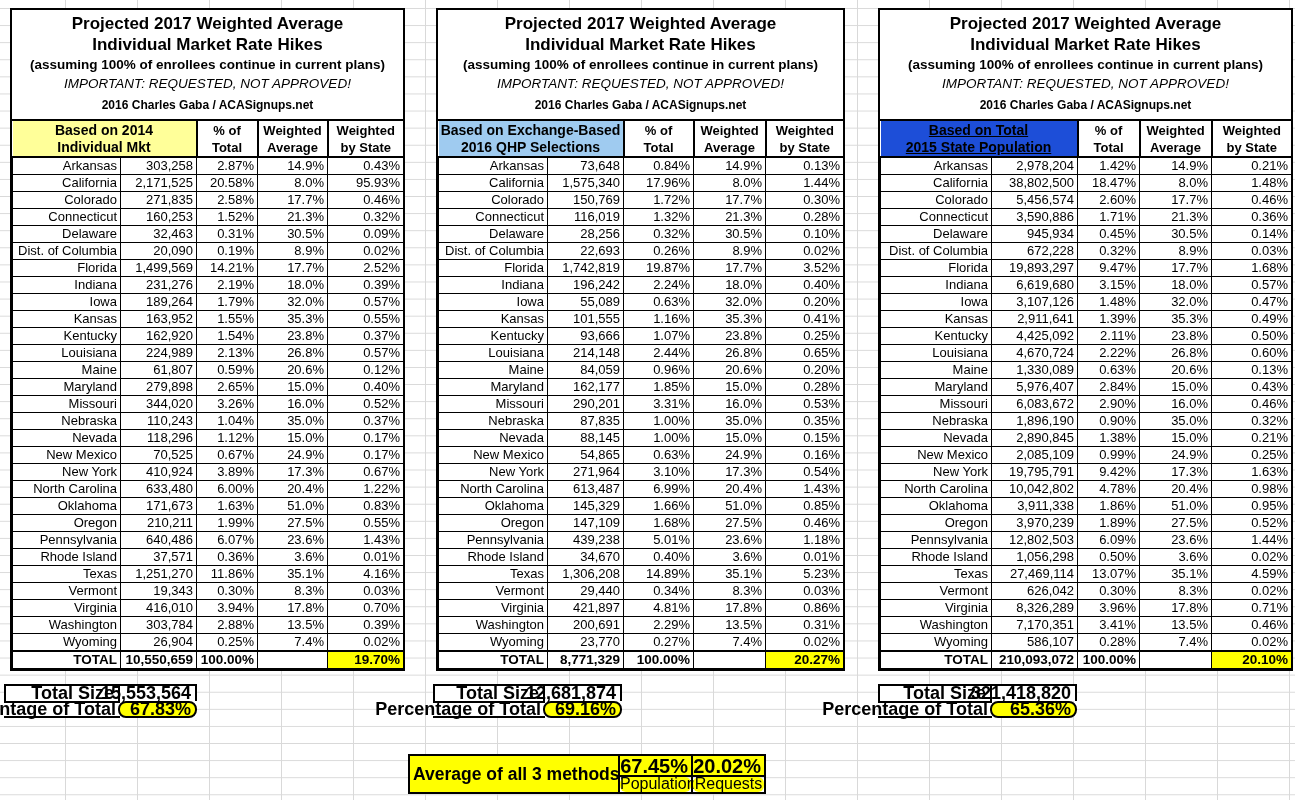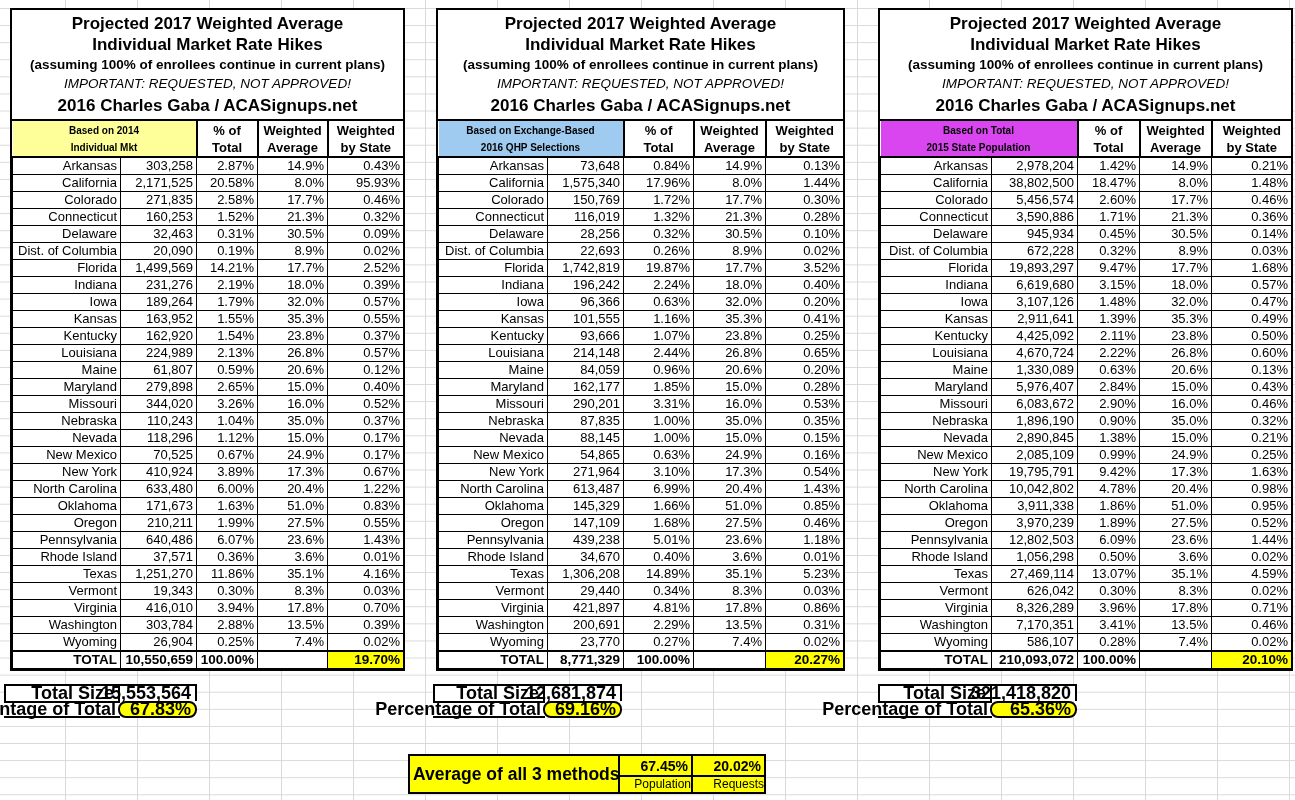--- a/index.html
+++ b/index.html
@@ -15,50 +15,50 @@
   }
   
   .sheet { position:absolute; top:8px; background:#fff; border:2px solid #000; }
   .sheet.s0 { left:10px;  width:395px; }
   .sheet.s1 { left:436px; width:409px; }
   .sheet.s2 { left:878px; width:415px; }
   .titleblock { border-bottom:2px solid #000; text-align:center; padding:3px 0 2px 0; background:#fff; }
   .t1 { font-size:17px; font-weight:bold; line-height:21px; }
   .t3 { font-size:13.5px; font-weight:bold; line-height:19px; }
   .t4 { font-size:13.5px; font-weight:normal; font-style:italic; line-height:20px; }
-  .t5 { font-size:17px; font-weight:bold; line-height:23px; }
+  .t5 { font-size:12px; font-weight:bold; line-height:23px; }
   table { border-collapse:collapse; table-layout:fixed; width:100%; }
   th, td { border:1px solid #000; white-space:nowrap; overflow:hidden; }
   thead th {
     font-size:13px; font-weight:bold; text-align:center; vertical-align:middle;
     height:36px; line-height:17px; border-bottom:2px solid #000; border-left:2px solid #000; border-top:none;
   }
-  thead th.grouphead { border-left:none; font-size:10px; }
+  thead th.grouphead { border-left:none; font-size:14px; }
   tbody td, tfoot td { height:17px; line-height:16px; font-size:13px; text-align:right; padding:0 3px 0 0; }
   tfoot td { font-weight:bold; border-top:2px solid #000; font-size:13.5px; }
   
   .sizebox { position:absolute; display:grid; grid-template-rows:17px 17px; font-weight:bold; font-size:18px; }
   .sb-cell { background:#fff; line-height:15px; display:flex; align-items:center; justify-content:flex-end; padding-right:4px; white-space:nowrap; }
   .sb-cell span { white-space:nowrap; }
   .c-tl { border:2px solid #000; border-bottom:none; }
   .c-tr { border-top:2px solid #000; border-right:2px solid #000; }
   .c-bl2 { border-top:2px solid #000; border-bottom:2px solid #000; } 
   .c-br { border-top:2px solid #000; border-right:2px solid #000; border-bottom:2px solid #000; border-left:2px solid #000; margin-left:-2px;border-radius:8px; }
   .box0 { left:4px;   top:684px; grid-template-columns:116px 77px; }
   .box1 { left:433px; top:684px; grid-template-columns:112px 77px; }
   .box2 { left:878px; top:684px; grid-template-columns:114px 85px; }
   
   .avgwrap { position:absolute; left:408px; top:754px; display:flex; align-items:stretch; }
   .avg-label {
     width:212px; border:2px solid #000; font-size:17.5px; font-weight:bold;
     display:flex; align-items:center; padding-left:3px; white-space:nowrap;
   }
   .avg-box { width:73px; border-top:2px solid #000; border-right:2px solid #000; border-bottom:2px solid #000; display:flex; flex-direction:column; }
-  .avg-val { height:21px; line-height:20px; font-weight:bold; font-size:14px; text-align:right; padding-right:3px; border-bottom:2px solid #000; }
-  .avg-sub { height:15px; line-height:14px; font-size:12px; text-align:right; }
+  .avg-val { height:21px; line-height:20px; font-weight:bold; font-size:20px; text-align:right; padding-right:3px; border-bottom:2px solid #000; }
+  .avg-sub { height:15px; line-height:14px; font-size:16px; text-align:center;border-radius:6px; }
 </style>
 </head>
 <body>
 
 <div class="canvas">
 
   <div class="sheet s0">
     <div class="titleblock">
       <div class="t1">Projected 2017 Weighted Average</div>
       <div class="t1">Individual Market Rate Hikes</div>
@@ -399,21 +399,21 @@
           </tr>
           <tr>
             <td>Indiana</td>
             <td>196,242</td>
             <td>2.24%</td>
             <td>18.0%</td>
             <td>0.40%</td>
           </tr>
           <tr>
             <td>Iowa</td>
-            <td>96,366</td>
+            <td>55,089</td>
             <td>0.63%</td>
             <td>32.0%</td>
             <td>0.20%</td>
           </tr>
           <tr>
             <td>Kansas</td>
             <td>101,555</td>
             <td>1.16%</td>
             <td>35.3%</td>
             <td>0.41%</td>
@@ -575,21 +575,21 @@
     <table>
       <colgroup>
           <col style="width:111px">
           <col style="width:86px">
           <col style="width:62px">
           <col style="width:72px">
           <col style="width:80px">
         </colgroup>
       <thead>
         <tr>
-          <th class="grouphead" colspan="2" style="background: #d946ef;">
+          <th class="grouphead" colspan="2" style="background: #1d4ed8; text-decoration: underline;">
             <div>Based on Total</div>
             <div>2015 State Population</div>
           </th>
           <th>
             <div>% of</div>
               <div>Total</div>
           </th>
           <th>
             <div>Weighted</div>
               <div>Average</div>

